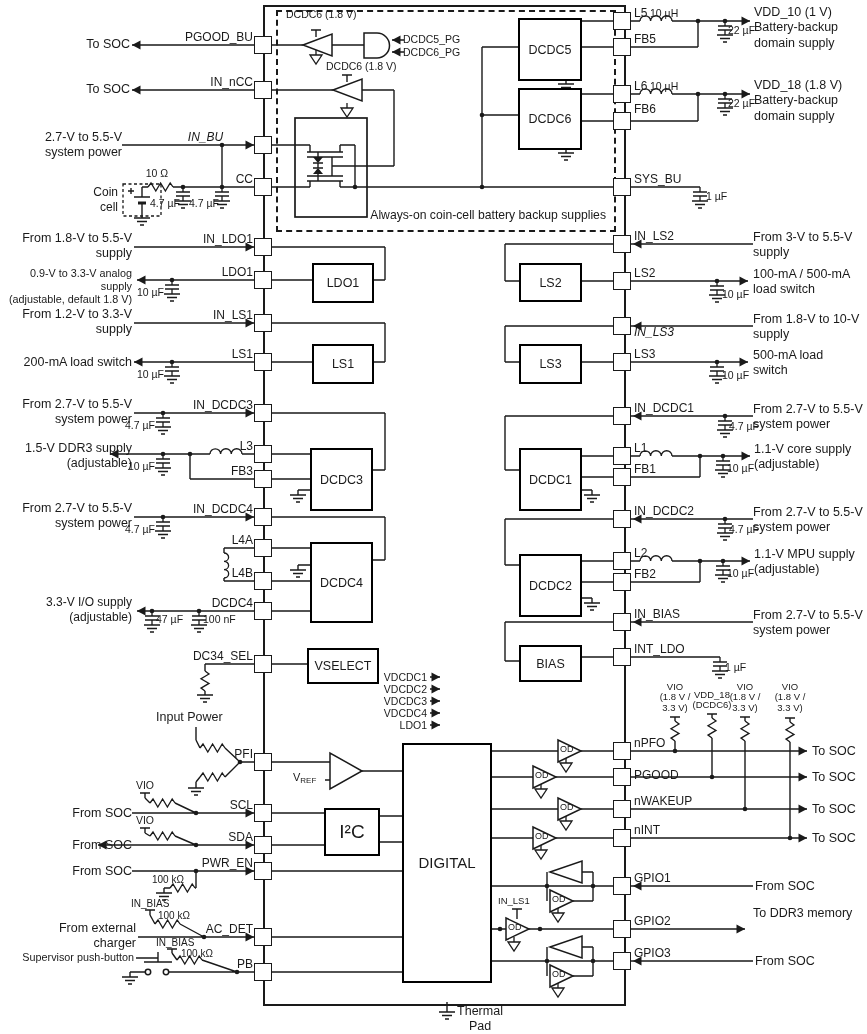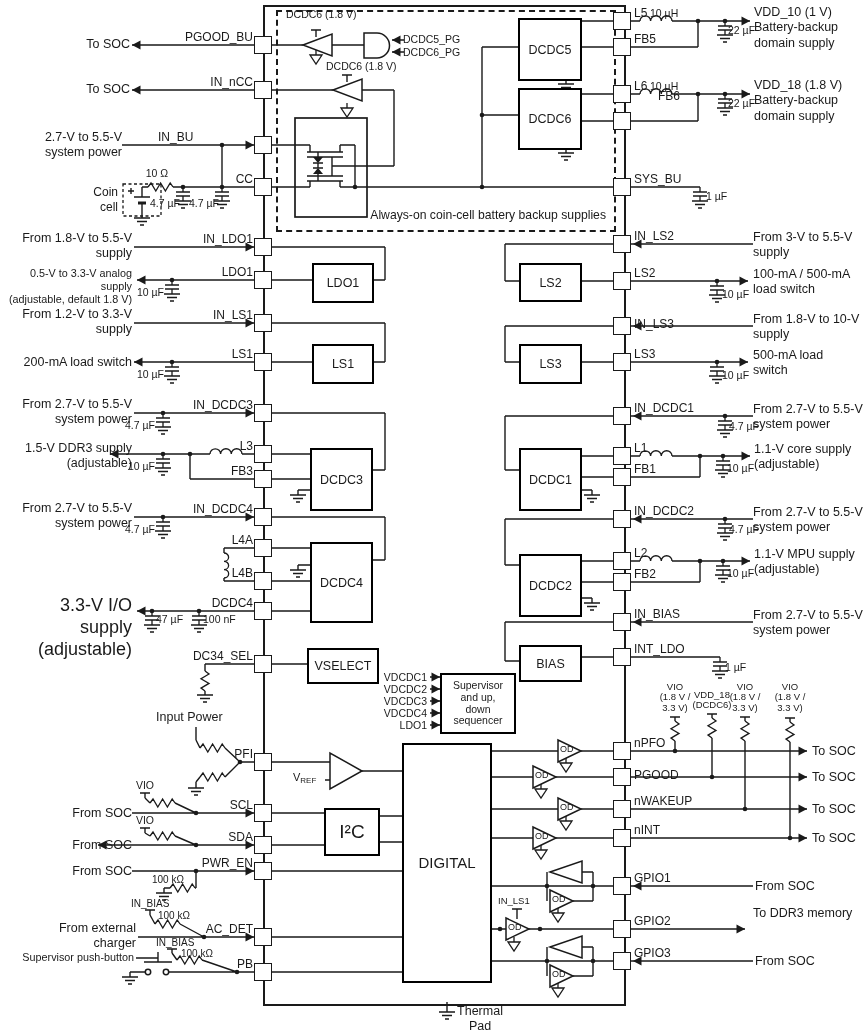--- a/index.html
+++ b/index.html
@@ -305,32 +305,28 @@
     <div class="blk" style="left: 312px; top: 263px; width: 58px; height: 36px; font-size: 12.5px;">LDO1</div>
     <div class="blk" style="left: 519px; top: 263px; width: 59px; height: 35px; font-size: 12.5px;">LS2</div>
     <div class="blk" style="left: 312px; top: 344px; width: 58px; height: 36px; font-size: 12.5px;">LS1</div>
     <div class="blk" style="left: 519px; top: 344px; width: 59px; height: 36px; font-size: 12.5px;">LS3</div>
     <div class="blk" style="left: 310px; top: 448px; width: 59px; height: 59px; font-size: 12.5px;">DCDC3</div>
     <div class="blk" style="left: 519px; top: 448px; width: 59px; height: 59px; font-size: 12.5px;">DCDC1</div>
     <div class="blk" style="left: 310px; top: 542px; width: 59px; height: 77px; font-size: 12.5px;">DCDC4</div>
     <div class="blk" style="left: 519px; top: 554px; width: 59px; height: 59px; font-size: 12.5px;">DCDC2</div>
     <div class="blk" style="left: 519px; top: 645px; width: 59px; height: 33px; font-size: 12.5px;">BIAS</div>
     <div class="blk" style="left: 307px; top: 648px; width: 68px; height: 32px; font-size: 12.5px;">VSELECT</div>
-    <div class="blk" style="left: 440px; top: 673px; width: 72px; height: 57px; font-size: 10.5px;">Supervisor
-and up,
-down
-sequencer</div>
     <div class="blk" style="left: 324px; top: 808px; width: 52px; height: 44px; font-size: 19px;">I²C</div>
     <div class="blk" style="left: 402px; top: 743px; width: 86px; height: 236px; font-size: 15px;">DIGITAL</div>
     <div class="pinbox" style="left: 254px; top: 36px;"></div>
     <div class="pinlab r" style="left: 158px; top: 29.5px; width: 95px; text-align: right;">PGOOD_BU</div>
     <div class="pinbox" style="left: 254px; top: 81px;"></div>
     <div class="pinlab r" style="left: 158px; top: 74.5px; width: 95px; text-align: right;">IN_nCC</div>
     <div class="pinbox" style="left: 254px; top: 136px;"></div>
-    <div class="pinlab r" style="left: 158px; top: 129.5px; width: 95px; text-align: left;">IN_BU</div>
+    <div class="pinlab r" style="left: 158px; top: 129.5px; width: 95px; text-align: center; font-style: italic;">IN_BU</div>
     <div class="pinbox" style="left: 254px; top: 178px;"></div>
     <div class="pinlab r" style="left: 158px; top: 171.5px; width: 95px; text-align: right;">CC</div>
     <div class="pinbox" style="left: 254px; top: 238px;"></div>
     <div class="pinlab r" style="left: 158px; top: 231.5px; width: 95px; text-align: right;">IN_LDO1</div>
     <div class="pinbox" style="left: 254px; top: 271px;"></div>
     <div class="pinlab r" style="left: 158px; top: 264.5px; width: 95px; text-align: right;">LDO1</div>
     <div class="pinbox" style="left: 254px; top: 314px;"></div>
     <div class="pinlab r" style="left: 158px; top: 307.5px; width: 95px; text-align: right;">IN_LS1</div>
     <div class="pinbox" style="left: 254px; top: 353px;"></div>
     <div class="pinlab r" style="left: 158px; top: 346.5px; width: 95px; text-align: right;">LS1</div>
@@ -362,29 +358,29 @@
     <div class="pinlab r" style="left: 158px; top: 921.5px; width: 95px; text-align: right;">AC_DET</div>
     <div class="pinbox" style="left: 254px; top: 963px;"></div>
     <div class="pinlab r" style="left: 158px; top: 956.5px; width: 95px; text-align: right;">PB</div>
     <div class="pinbox" style="left: 613px; top: 12px;"></div>
     <div class="pinlab" style="left: 634px; top: 5.5px; width: 90px;">L5</div>
     <div class="pinbox" style="left: 613px; top: 38px;"></div>
     <div class="pinlab" style="left: 634px; top: 31.5px; width: 90px;">FB5</div>
     <div class="pinbox" style="left: 613px; top: 85px;"></div>
     <div class="pinlab" style="left: 634px; top: 78.5px; width: 90px;">L6</div>
     <div class="pinbox" style="left: 613px; top: 112px;"></div>
-    <div class="pinlab" style="left: 634px; top: 89px; width: 90px; margin-left: 24px;">FB6</div>
+    <div class="pinlab" style="left: 634px; top: 102px; width: 90px;">FB6</div>
     <div class="pinbox" style="left: 613px; top: 178px;"></div>
     <div class="pinlab" style="left: 634px; top: 171.5px; width: 90px;">SYS_BU</div>
     <div class="pinbox" style="left: 613px; top: 235px;"></div>
     <div class="pinlab" style="left: 634px; top: 228.5px; width: 90px;">IN_LS2</div>
     <div class="pinbox" style="left: 613px; top: 272px;"></div>
     <div class="pinlab" style="left: 634px; top: 265.5px; width: 90px;">LS2</div>
     <div class="pinbox" style="left: 613px; top: 317px;"></div>
-    <div class="pinlab" style="left: 634px; top: 317px; width: 90px;">IN_LS3</div>
+    <div class="pinlab" style="left: 634px; top: 325px; width: 90px; font-style: italic;">IN_LS3</div>
     <div class="pinbox" style="left: 613px; top: 353px;"></div>
     <div class="pinlab" style="left: 634px; top: 346.5px; width: 90px;">LS3</div>
     <div class="pinbox" style="left: 613px; top: 407px;"></div>
     <div class="pinlab" style="left: 634px; top: 400.5px; width: 90px;">IN_DCDC1</div>
     <div class="pinbox" style="left: 613px; top: 447px;"></div>
     <div class="pinlab" style="left: 634px; top: 440.5px; width: 90px;">L1</div>
     <div class="pinbox" style="left: 613px; top: 468px;"></div>
     <div class="pinlab" style="left: 634px; top: 461.5px; width: 90px;">FB1</div>
     <div class="pinbox" style="left: 613px; top: 510px;"></div>
     <div class="pinlab" style="left: 634px; top: 503.5px; width: 90px;">IN_DCDC2</div>
@@ -414,37 +410,37 @@
     <div class="lbl r" style="left: 58px; top: 82px; width: 72px; font-size: 12.5px; line-height: 1.22;">To SOC</div>
     <div class="lbl r" style="left: 8px; top: 130px; width: 114px; font-size: 12.5px; line-height: 1.22;">2.7-V to 5.5-V
 system power</div>
     <div class="lbl c" style="left: 140px; top: 167px; width: 34px; font-size: 10.5px; line-height: 1.22;">10 Ω</div>
     <div class="lbl r" style="left: 80px; top: 185px; width: 38px; font-size: 12px; line-height: 1.22;">Coin
 cell</div>
     <div class="lbl r" style="left: 136px; top: 197px; width: 44px; font-size: 10.5px; line-height: 1.22;">4.7 µF</div>
     <div class="lbl r" style="left: 175px; top: 197px; width: 44px; font-size: 10.5px; line-height: 1.22;">4.7 µF</div>
     <div class="lbl r" style="left: 18px; top: 231px; width: 114px; font-size: 12.5px; line-height: 1.22;">From 1.8-V to 5.5-V
 supply</div>
-    <div class="lbl r" style="left: 0px; top: 267px; width: 132px; font-size: 10.8px; line-height: 1.22;">0.5-V to 3.3-V analog supply
+    <div class="lbl r" style="left: 0px; top: 267px; width: 132px; font-size: 10.8px; line-height: 1.22;">0.9-V to 3.3-V analog supply
 (adjustable, default 1.8 V)</div>
     <div class="lbl r" style="left: 124px; top: 286px; width: 40px; font-size: 10.5px; line-height: 1.22;">10 µF</div>
     <div class="lbl r" style="left: 18px; top: 307px; width: 114px; font-size: 12.5px; line-height: 1.22;">From 1.2-V to 3.3-V
 supply</div>
     <div class="lbl r" style="left: 8px; top: 355px; width: 124px; font-size: 12.5px; line-height: 1.22;">200-mA load switch</div>
     <div class="lbl r" style="left: 124px; top: 368px; width: 40px; font-size: 10.5px; line-height: 1.22;">10 µF</div>
     <div class="lbl r" style="left: 18px; top: 397px; width: 114px; font-size: 12.5px; line-height: 1.22;">From 2.7-V to 5.5-V
 system power</div>
     <div class="lbl r" style="left: 115px; top: 419px; width: 40px; font-size: 10.5px; line-height: 1.22;">4.7 µF</div>
     <div class="lbl r" style="left: 18px; top: 441px; width: 114px; font-size: 12.5px; line-height: 1.22;">1.5-V DDR3 supply
 (adjustable)</div>
     <div class="lbl r" style="left: 115px; top: 460px; width: 40px; font-size: 10.5px; line-height: 1.22;">10 µF</div>
     <div class="lbl r" style="left: 18px; top: 501px; width: 114px; font-size: 12.5px; line-height: 1.22;">From 2.7-V to 5.5-V
 system power</div>
     <div class="lbl r" style="left: 115px; top: 523px; width: 40px; font-size: 10.5px; line-height: 1.22;">4.7 µF</div>
-    <div class="lbl r" style="left: 18px; top: 595px; width: 114px; font-size: 18px; line-height: 1.22;">3.3-V I/O supply
+    <div class="lbl r" style="left: 18px; top: 595px; width: 114px; font-size: 12px; line-height: 1.22;">3.3-V I/O supply
 (adjustable)</div>
     <div class="lbl l" style="left: 156px; top: 613px; width: 42px; font-size: 10.5px; line-height: 1.22;">47 µF</div>
     <div class="lbl l" style="left: 203px; top: 613px; width: 46px; font-size: 10.5px; line-height: 1.22;">100 nF</div>
     <div class="lbl l" style="left: 156px; top: 710px; width: 84px; font-size: 12.5px; line-height: 1.22;">Input Power</div>
     <div class="lbl c" style="left: 133px; top: 779px; width: 24px; font-size: 10.5px; line-height: 1.22;">VIO</div>
     <div class="lbl c" style="left: 133px; top: 814px; width: 24px; font-size: 10.5px; line-height: 1.22;">VIO</div>
     <div class="lbl r" style="left: 58px; top: 806px; width: 74px; font-size: 12.5px; line-height: 1.22;">From SOC</div>
     <div class="lbl r" style="left: 58px; top: 838px; width: 74px; font-size: 12.5px; line-height: 1.22;">From SOC</div>
     <div class="lbl r" style="left: 58px; top: 864px; width: 74px; font-size: 12.5px; line-height: 1.22;">From SOC</div>
     <div class="lbl l" style="left: 152px; top: 874px; width: 46px; font-size: 10px; line-height: 1.22;">100 kΩ</div>

